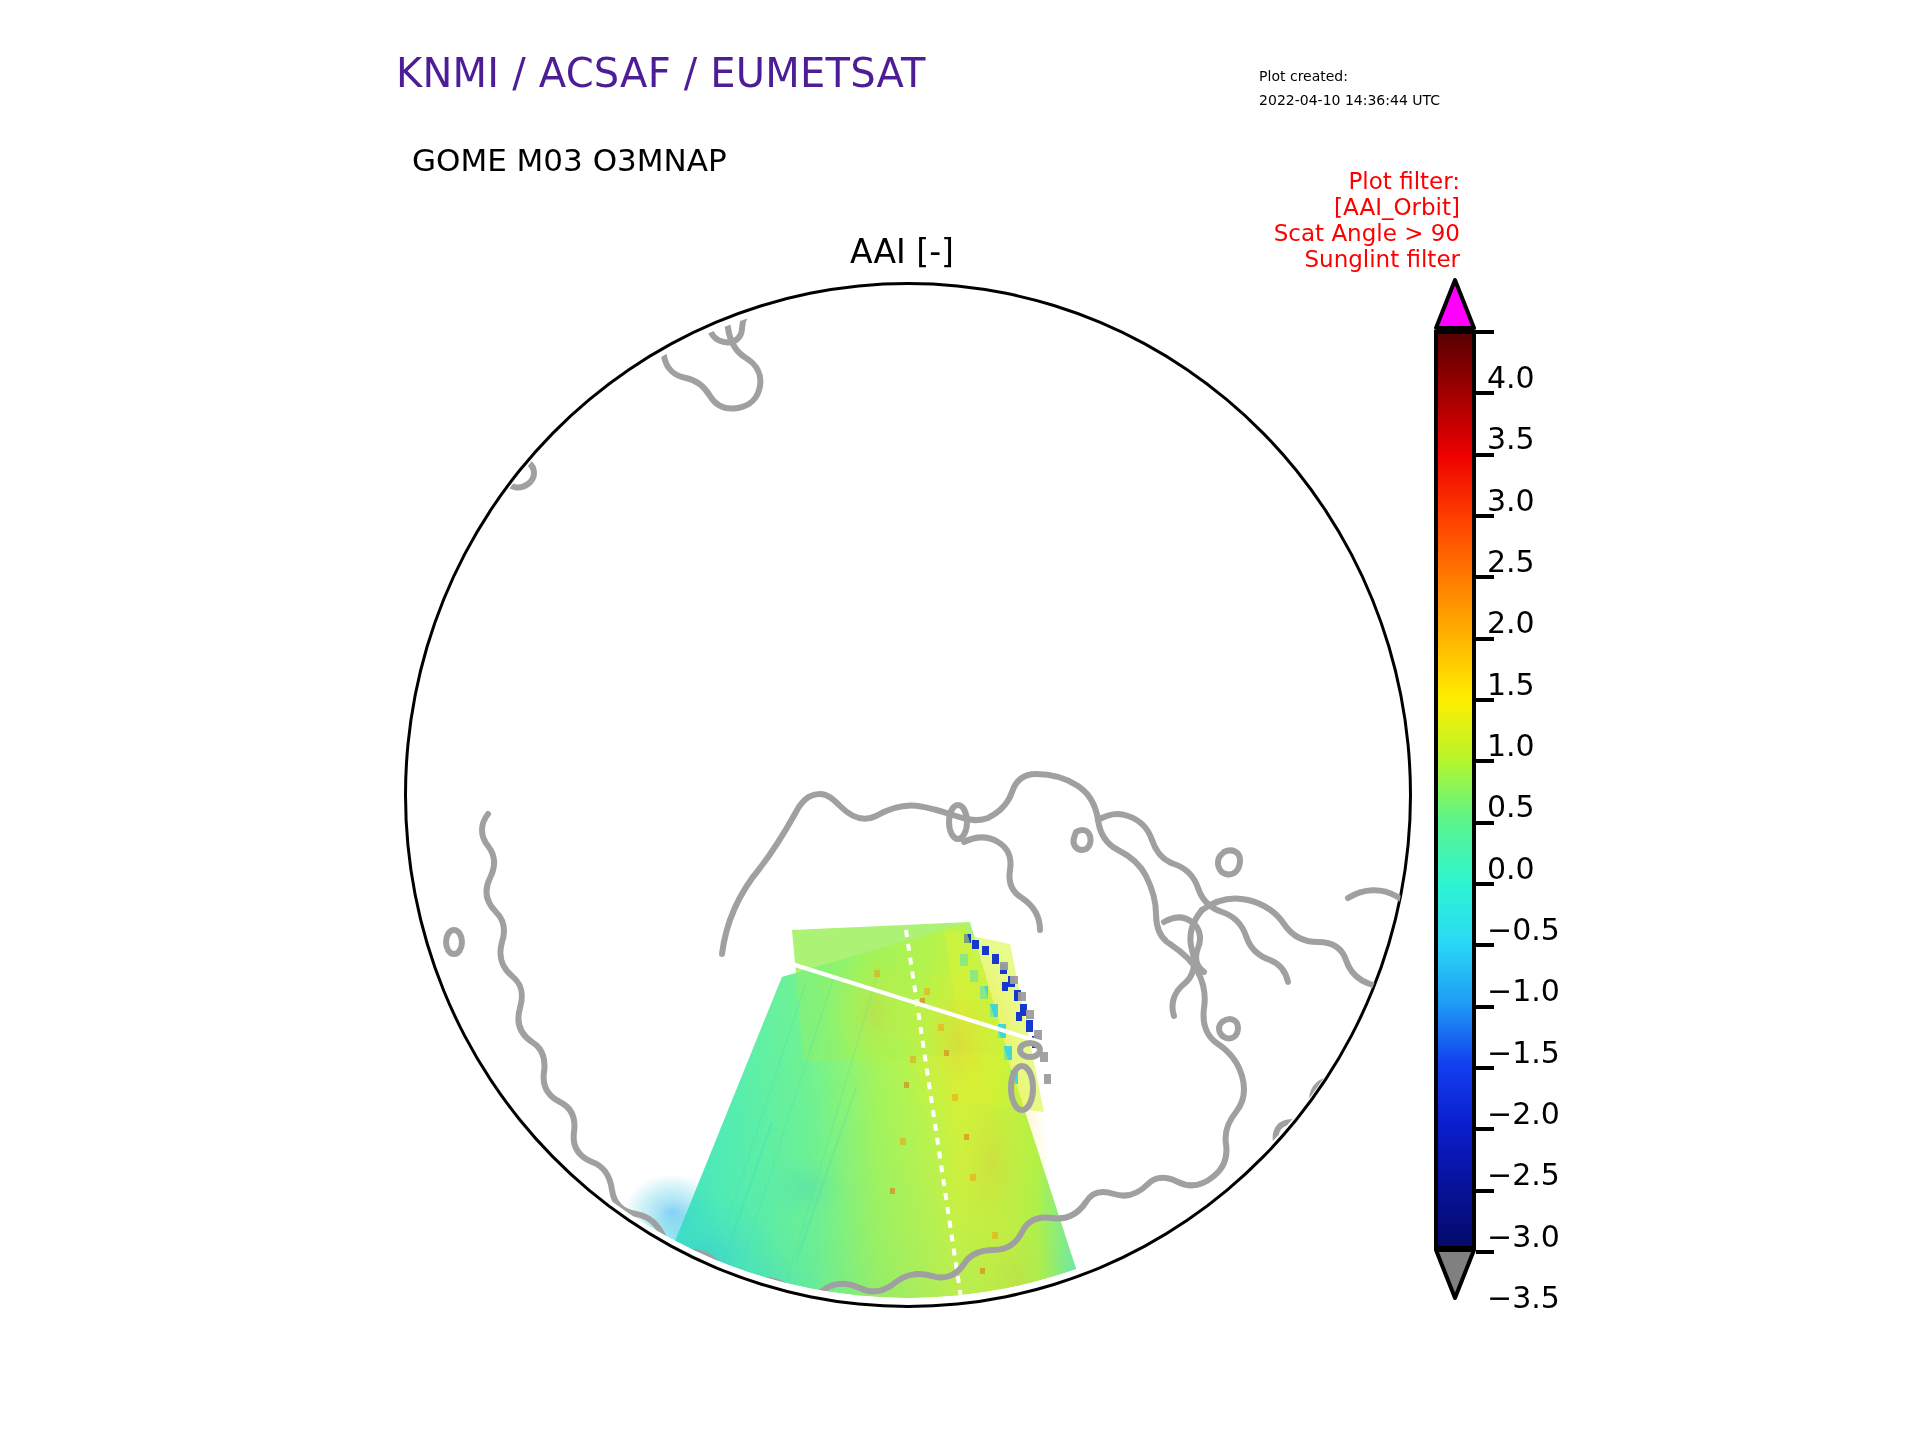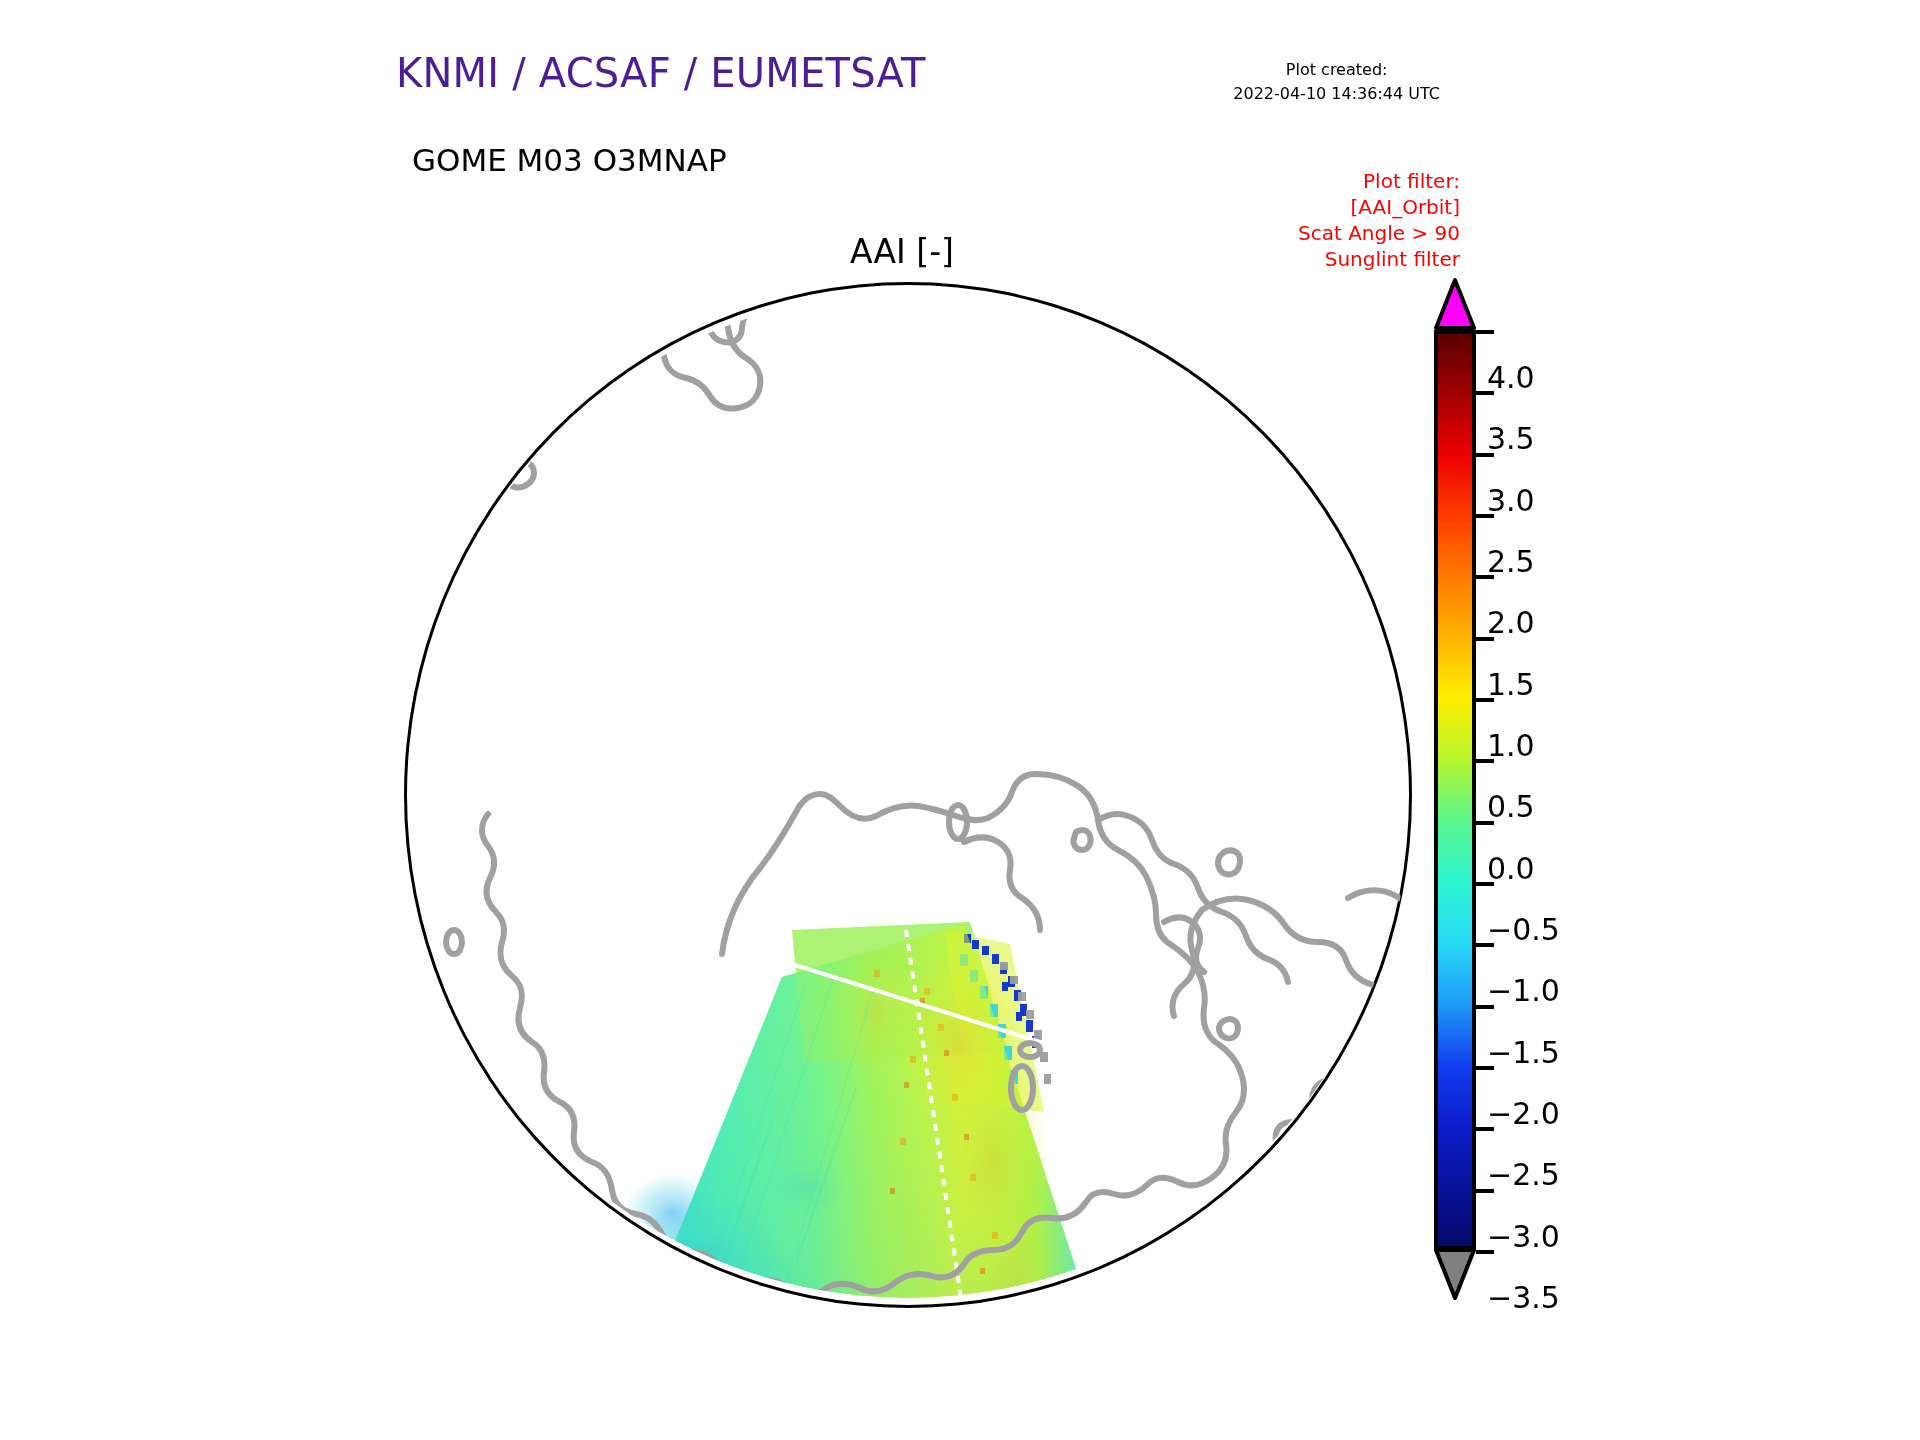--- a/index.html
+++ b/index.html
@@ -4,24 +4,24 @@
 <style>
   html,body{margin:0;padding:0;background:#ffffff;}
   body{width:1920px;height:1440px;position:relative;overflow:hidden;
        font-family:"DejaVu Sans","Liberation Sans",sans-serif;color:#000;}
 
   .abs{position:absolute;}
 
   
   #org-title{left:396px;top:50px;font-size:40px;color:#4c1d95;letter-spacing:0.2px;
              white-space:nowrap;}
-  #plot-created{right:480px;top:58px;text-align:center;font-size:16px;line-height:24px;
+  #plot-created{right:480px;top:64px;text-align:left;font-size:14px;line-height:24px;
                 white-space:nowrap;}
   #meta-block{left:412px;top:140px;font-size:31px;line-height:41px;white-space:nowrap;}
-  #filter-block{right:460px;top:168px;text-align:right;color:#ff0000;font-size:20px;
+  #filter-block{right:460px;top:168px;text-align:right;color:#ff0000;font-size:23px;
                 line-height:26px;white-space:nowrap;}
   #plot-title{left:0;right:0;top:232px;text-align:center;font-size:33px;}
   #plot-title span{position:relative;left:-58px;}
 
   
   #map-area{left:404px;top:282px;width:1016px;height:1032px;}
   #globe-disc{left:0;top:0;width:1008px;height:1026px;border:3px solid #000;
               border-radius:50%;box-sizing:border-box;background:#fff;}
   #map-svg{left:0;top:0;width:1014px;height:1032px;overflow:visible;}
 

